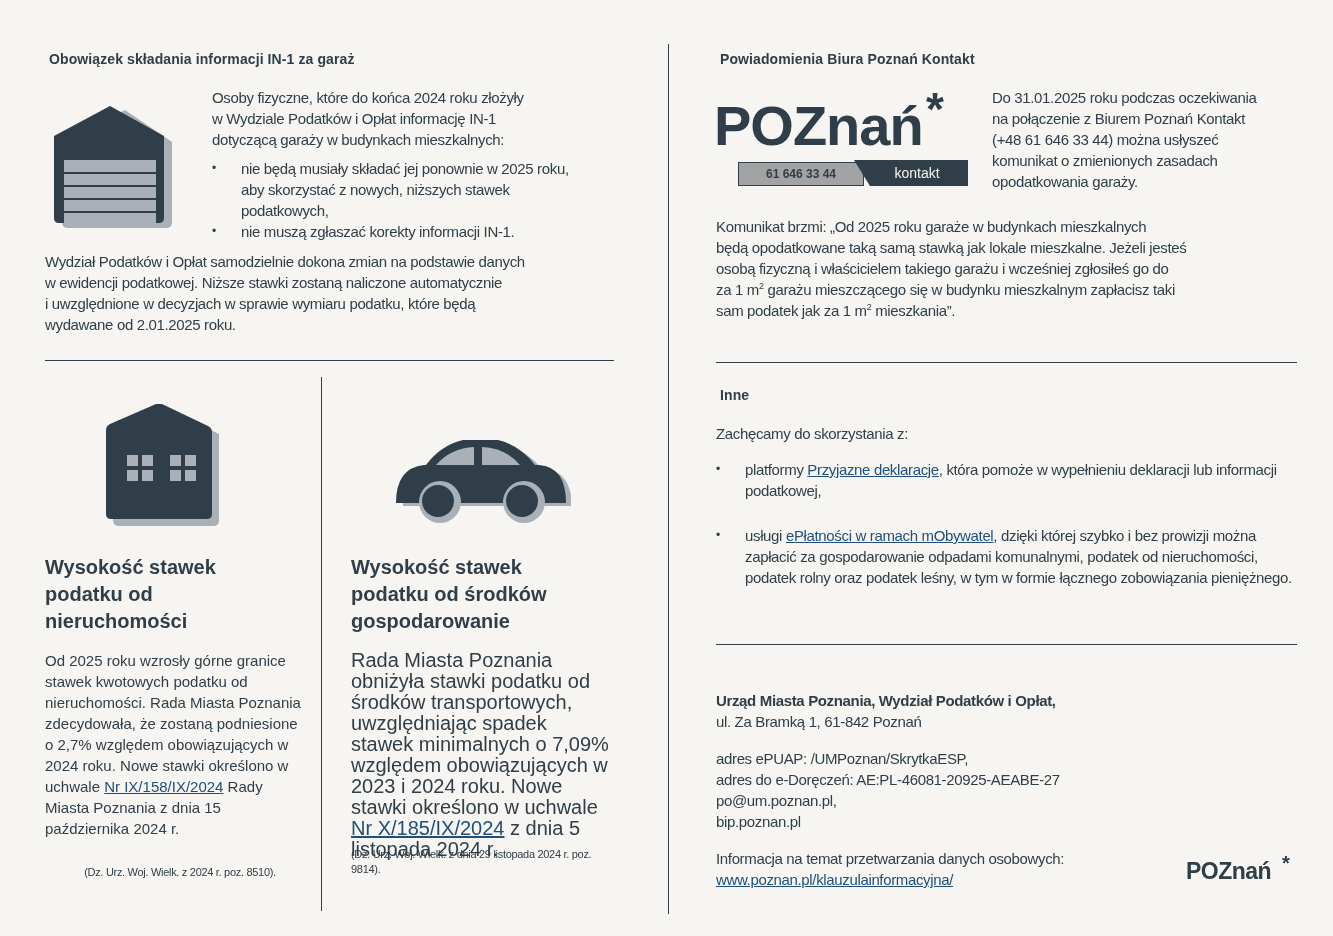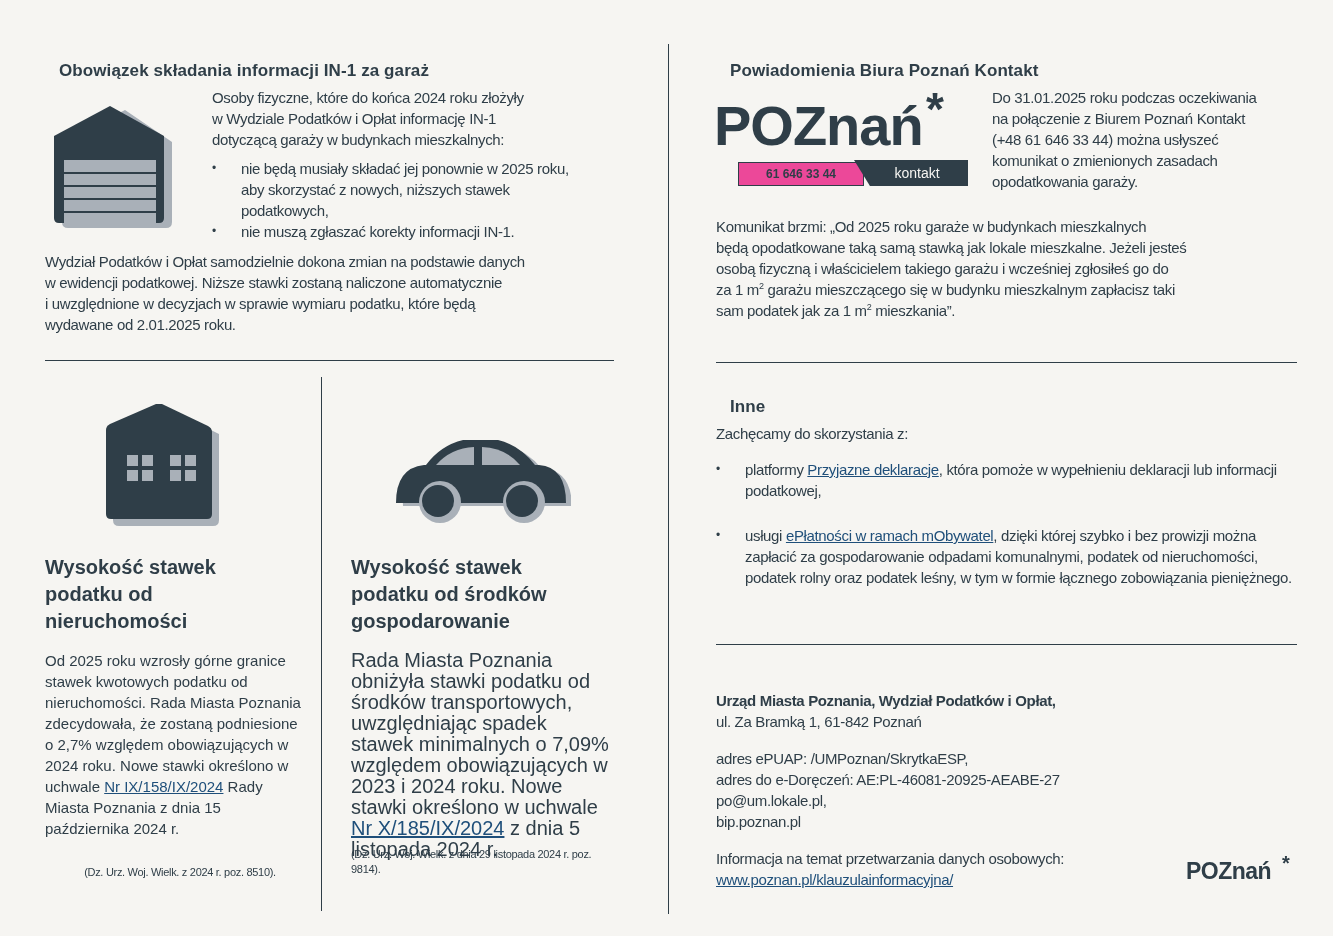--- a/index.html
+++ b/index.html
@@ -3,21 +3,21 @@
 <meta charset="utf-8">
 <style>
   html, body { margin: 0; padding: 0; }
   body {
     width: 1333px; height: 936px; position: relative; overflow: hidden;
     background: #f6f5f2;
     color: #2f3e48;
     font-family: "Liberation Sans", sans-serif;
   }
   .abs { position: absolute; }
-  .h2 { font-weight: bold; font-size: 17px; color: #2f3e48; margin: 14px; letter-spacing: 0.1px; }
+  .h2 { font-weight: bold; font-size: 14px; color: #2f3e48; margin: 4px; letter-spacing: 0.1px; }
   .h3 { font-weight: bold; font-size: 20px; line-height: 27px; color: #2f3e48; margin: 0; }
   .body { font-size: 15.4px; line-height: 21px; color: #2f3e48; }
   .narrow { font-size: 15px; line-height: 21px; letter-spacing: -0.35px; }
   .small { font-size: 11px; line-height: 15px; letter-spacing: -0.3px; }
   a.lnk { color: #1f4f7a; text-decoration: underline; }
   .vline { position: absolute; width: 1px; background: #2f3e48; }
   .hline { position: absolute; height: 1px; background: #2f3e48; }
   ul.bul { list-style: none; margin: 0; padding: 0; }
   ul.bul li { position: relative; padding-left: 29px; }
   ul.bul li::before { content: "•"; position: absolute; left: 0; top: 0; font-size: 12px; }
@@ -108,21 +108,21 @@
 <div class="abs body" style="left:351px; top:650px; width:262px; font-size:20px; line-height:21px;">
   <span>Rada Miasta Poznania obniżyła stawki podatku od środków transportowych, uwzględniając spadek stawek minimalnych o 7,09% względem obowiązujących w 2023 i 2024 roku. Nowe stawki określono w uchwale </span><a class="lnk" href="#">Nr X/185/IX/2024</a><span> z dnia 5 listopada 2024 r.</span>
 </div>
 <div class="abs small" style="left:351px; top:847px; width:260px;">(Dz. Urz. Woj. Wielk. z dnia 29 listopada 2024 r. poz. 9814).</div>
 
 <h2 class="h2 abs" style="left:716px; top:47px;">Powiadomienia Biura Poznań Kontakt</h2>
 
 <div class="abs" style="left:714px; top:92px; width:250px; height:100px;">
   <div class="abs" style="left:0; top:4px; font-size:56px; font-weight:bold; letter-spacing:-1px; color:#2f3e48; line-height:60px;">POZnań</div>
   <div class="abs" style="left:212px; top:-6px; font-size:46px; font-weight:bold; color:#2f3e48; line-height:46px;">*</div>
-  <div class="abs" style="left:24px; top:70px; width:124px; height:22px; border:1px solid #2f3e48; background:#ec4899; font-size:12px; font-weight:bold; line-height:22px; text-align:center;">61 646 33 44</div>
+  <div class="abs" style="left:24px; top:70px; width:124px; height:22px; border:1px solid #2f3e48; background:#a3a3a3; font-size:12px; font-weight:bold; line-height:22px; text-align:center;">61 646 33 44</div>
   <div class="abs" style="left:140px; top:68px; width:114px; height:26px; background:#2f3e48; color:#f6f5f2; font-size:14px; line-height:26px; text-align:center; clip-path:polygon(0 0,100% 0,100% 100%,14% 100%);">
     <span style="padding-left:12px;margin-top:12px;">kontakt</span>
   </div>
 </div>
 
 <div class="abs body narrow" style="left:992px; top:87px; width:330px;">
   <div>Do 31.01.2025 roku podczas oczekiwania</div>
   <div>na połączenie z Biurem Poznań Kontakt</div>
   <div>(+48 61 646 33 44) można usłyszeć</div>
   <div>komunikat o zmienionych zasadach</div>
@@ -154,21 +154,21 @@
 <div class="hline" style="left:716px; top:644px; width:581px;"></div>
 
 <div class="abs body narrow" style="left:716px; top:690px; width:500px;">
   <div style="font-weight:bold;">Urząd Miasta Poznania, Wydział Podatków i Opłat,</div>
   <div>ul. Za Bramką 1, 61-842 Poznań</div>
 </div>
 
 <div class="abs body narrow" style="left:716px; top:748px; width:500px;">
   <div>adres ePUAP: /UMPoznan/SkrytkaESP,</div>
   <div>adres do e-Doręczeń: AE:PL-46081-20925-AEABE-27</div>
-  <div>po@um.lokale.pl,</div>
+  <div>po@um.poznan.pl,</div>
   <div>bip.poznan.pl</div>
 </div>
 
 <div class="abs body narrow" style="left:716px; top:848px; width:500px;">
   <div>Informacja na temat przetwarzania danych osobowych:</div>
   <a class="lnk" href="#">www.poznan.pl/klauzulainformacyjna/</a>
 </div>
 
 <div class="abs" style="left:1186px; top:858px; width:120px; height:32px;">
   <span style="font-size:23px; font-weight:bold; color:#2f3e48; letter-spacing:-0.5px;">POZnań</span>

